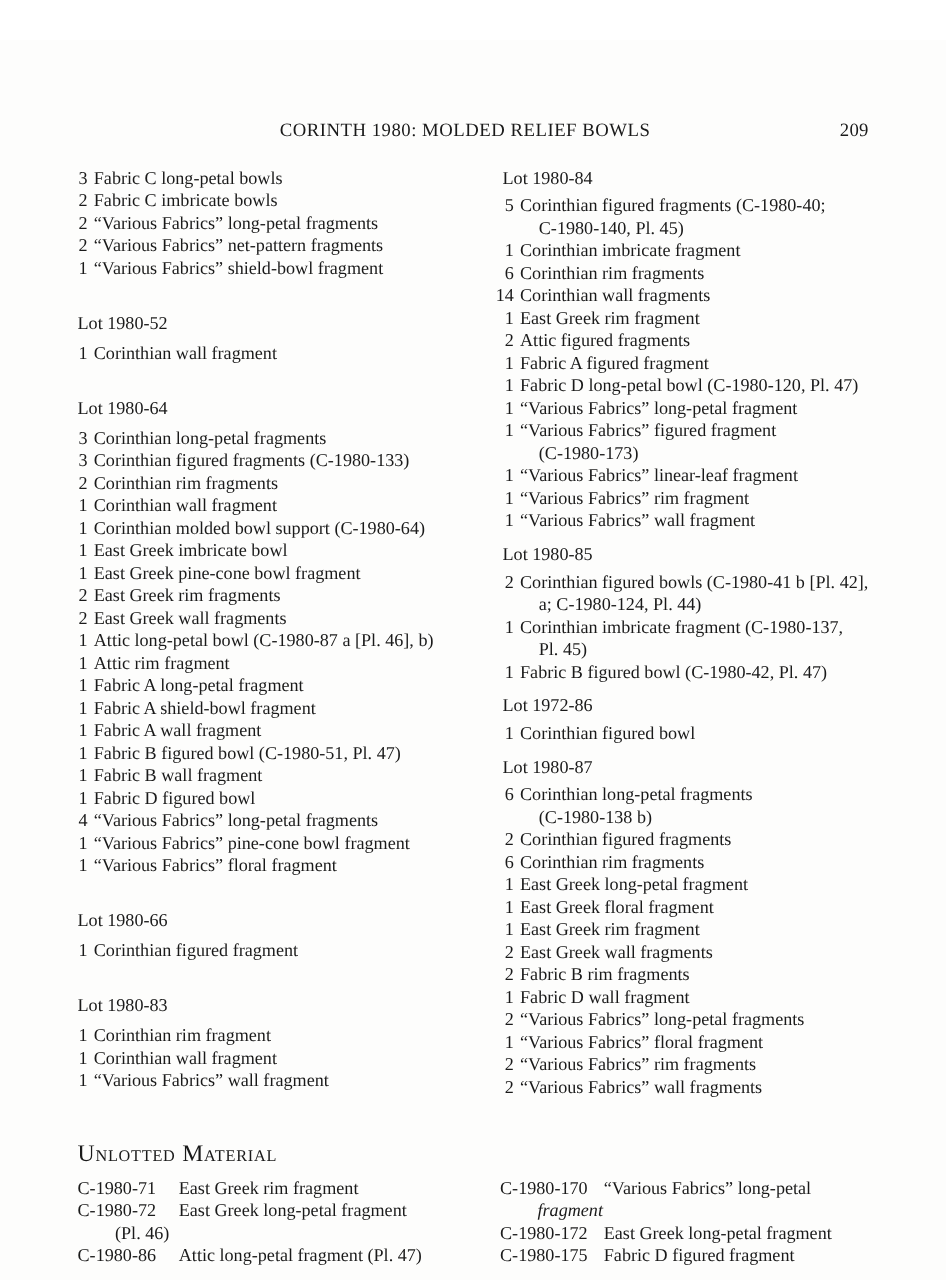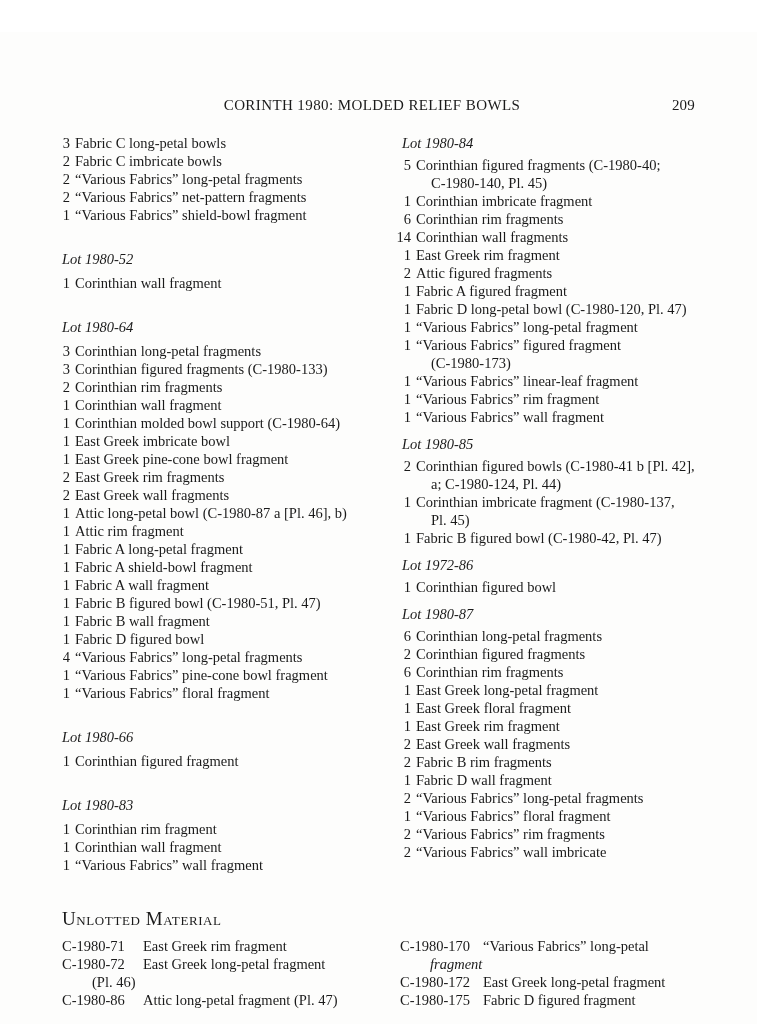--- a/index.html
+++ b/index.html
@@ -26,21 +26,21 @@
   .cols { display: flex; align-items: flex-start; }
   .main-cols { margin-top: 20px; }
   .col-left  { width: 341px; flex: none; }
   .col-right { width: 331px; flex: none; }
 
   .col-left  .lot-section { margin-top: 26px; }
   .col-right .lot-section { margin-top: 9px; }
   .col-left  .lot-section:first-child,
   .col-right .lot-section:first-child { margin-top: 0; }
 
-  .lot-heading { font-style: italic; margin-left: 11px; margin-bottom: 6px; }
+  .lot-heading { margin-left: 11px; margin-bottom: 6px; }
   .col-right .lot-heading { margin-left: 10px; margin-bottom: 4px; }
 
   .item { display: flex; }
   .qty { width: 19px; flex: none; text-align: right; }
   .itext { margin-left: 5px; }
   .line { white-space: nowrap; }
   .itext .cont { padding-left: 15px; }
 
   
   .unlotted { margin-top: 36px; }
@@ -376,20 +376,21 @@
               <div class="line">Corinthian figured bowl</div>
             </div>
           </div>
         </div>
         <div class="lot-section">
           <div class="lot-heading">Lot 1980-87</div>
           <div class="item">
             <span class="qty">6</span>
             <div class="itext">
               <div class="line">Corinthian long-petal fragments</div>
+              <div class="line cont">(C-1980-138 b)</div>
             </div>
           </div>
           <div class="item">
             <span class="qty">2</span>
             <div class="itext">
               <div class="line">Corinthian figured fragments</div>
             </div>
           </div>
           <div class="item">
             <span class="qty">6</span>
@@ -447,21 +448,21 @@
           </div>
           <div class="item">
             <span class="qty">2</span>
             <div class="itext">
               <div class="line">“Various Fabrics” rim fragments</div>
             </div>
           </div>
           <div class="item">
             <span class="qty">2</span>
             <div class="itext">
-              <div class="line">“Various Fabrics” wall imbricate</div>
+              <div class="line">“Various Fabrics” wall fragments</div>
             </div>
           </div>
         </div>
       </section>
   </main>
 
   <section class="unlotted">
     <h2 class="unl-head">Unlotted Material</h2>
     <div class="cols">
       <div class="unl-left" id="unl-left">

